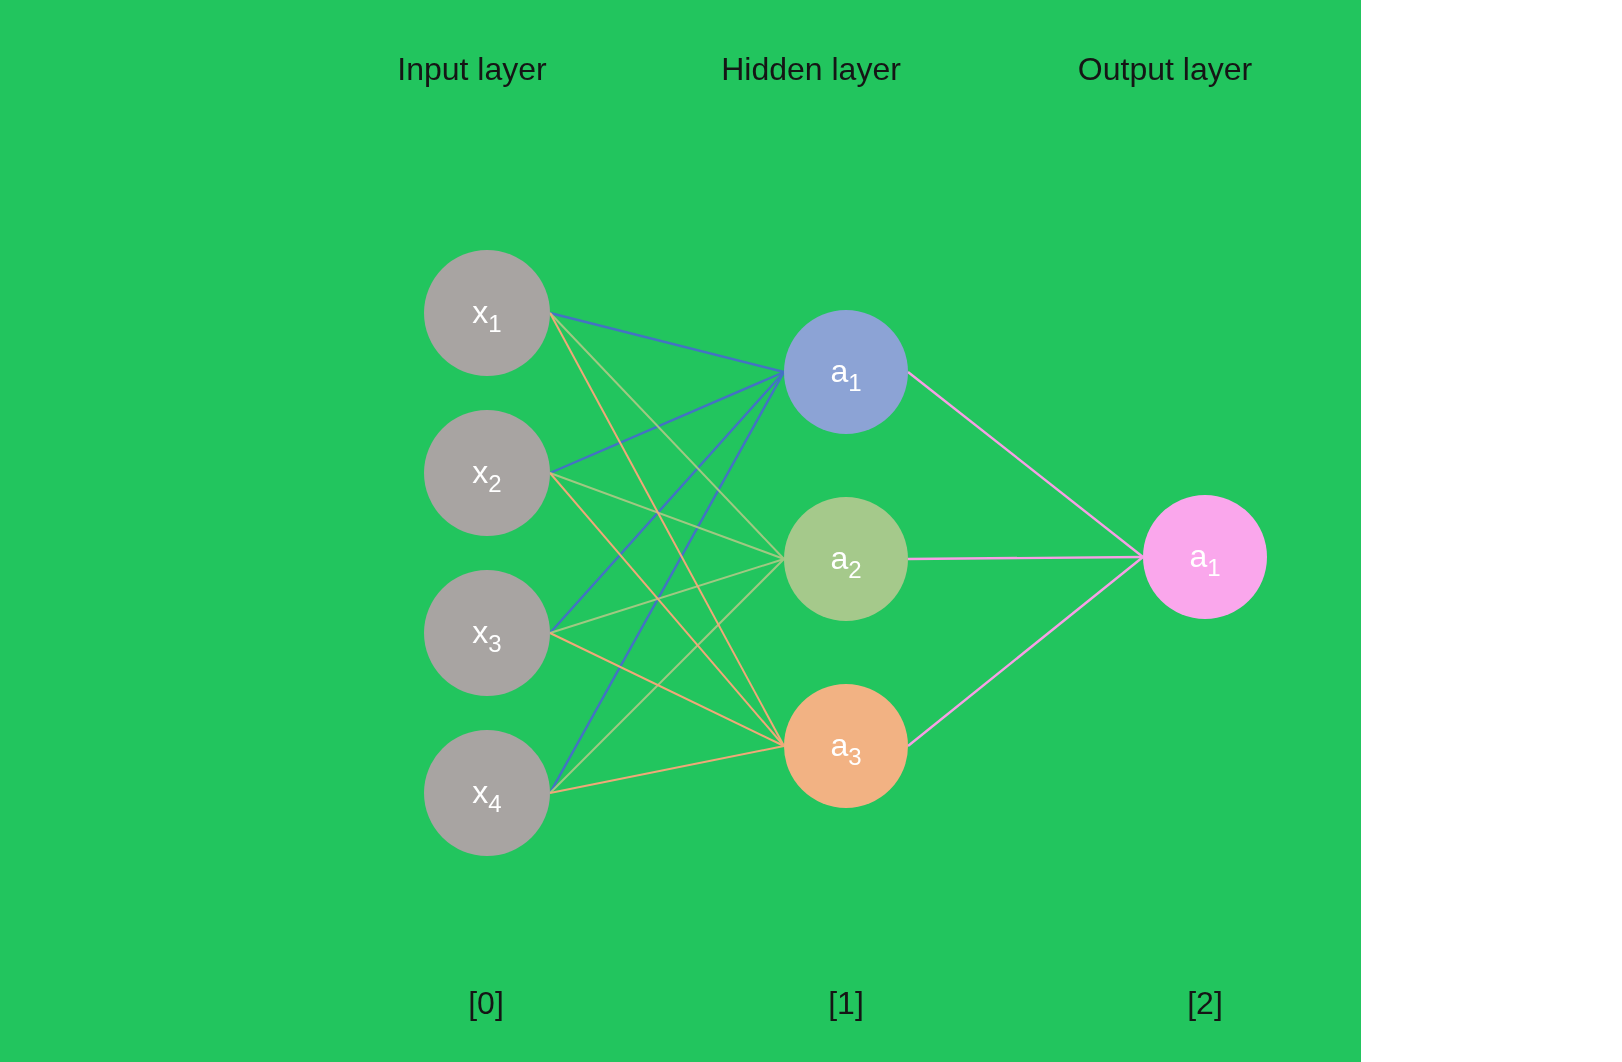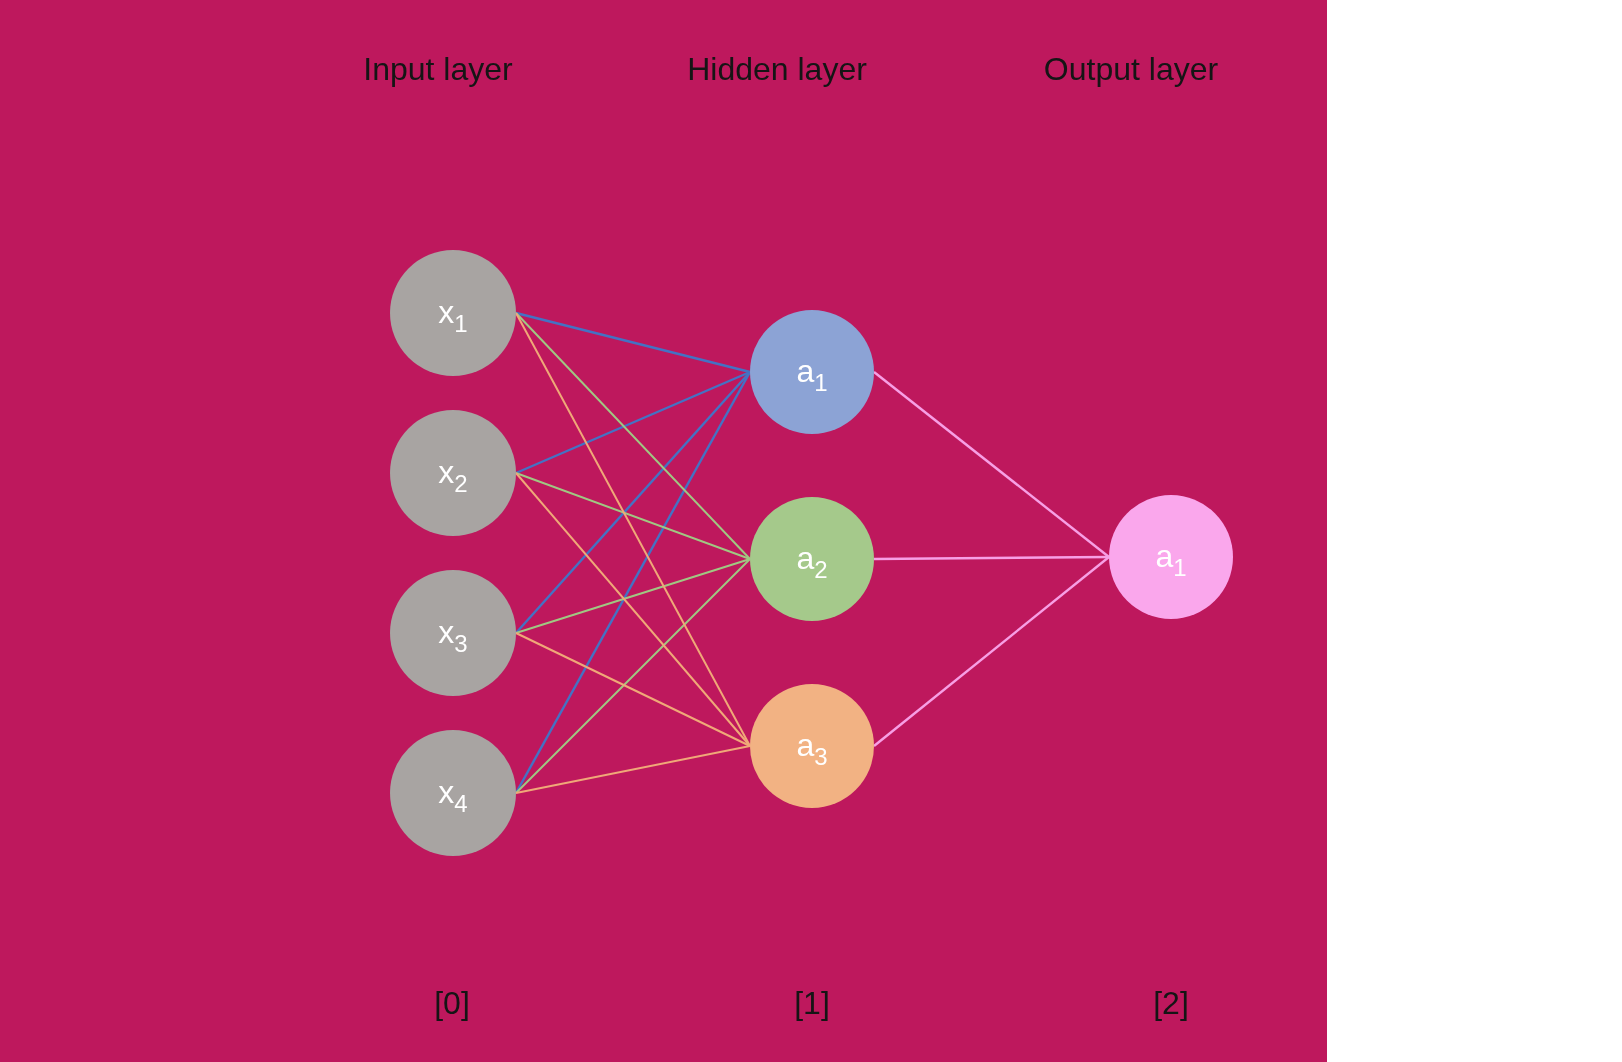--- a/index.html
+++ b/index.html
@@ -5,22 +5,23 @@
   html, body {
     margin: 0;
     padding: 0;
     background: #ffffff;
     font-family: "Liberation Sans", sans-serif;
   }
   #canvas {
     position: relative;
     width: 1327px;
     height: 1062px;
-    background: #be185d;
+    background: #22c55e;
     overflow: hidden;
+    padding-left: 34px;
   }
   svg { display: block; }
   .layer-title {
     font-family: "Liberation Sans", sans-serif;
     font-size: 32px;
     fill: #151515;
   }
   .index-label {
     font-family: "Liberation Sans", sans-serif;
     font-size: 32px;

